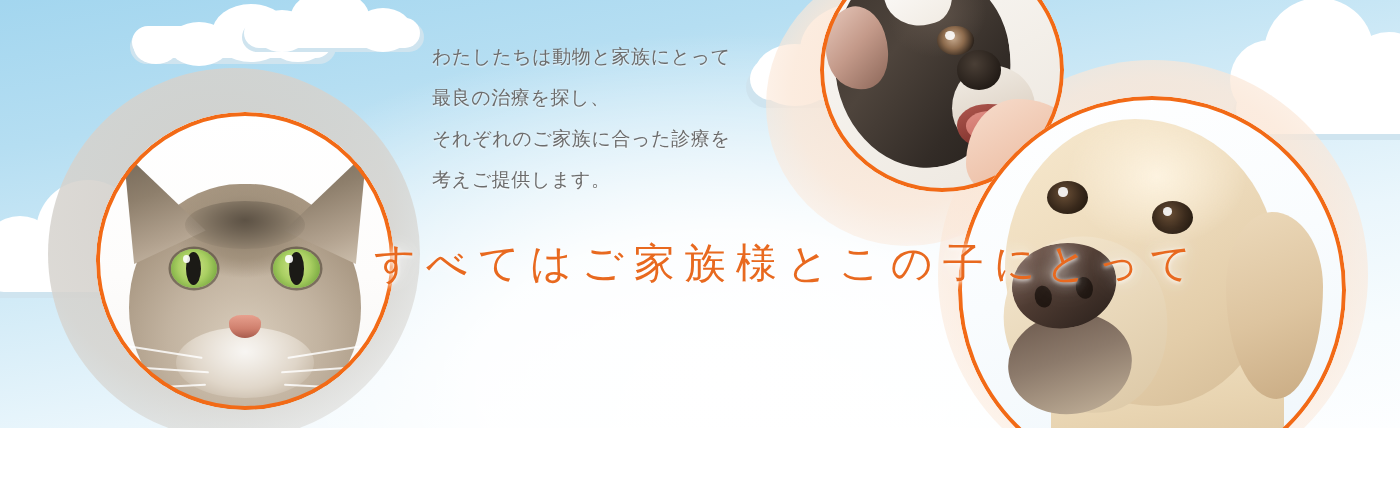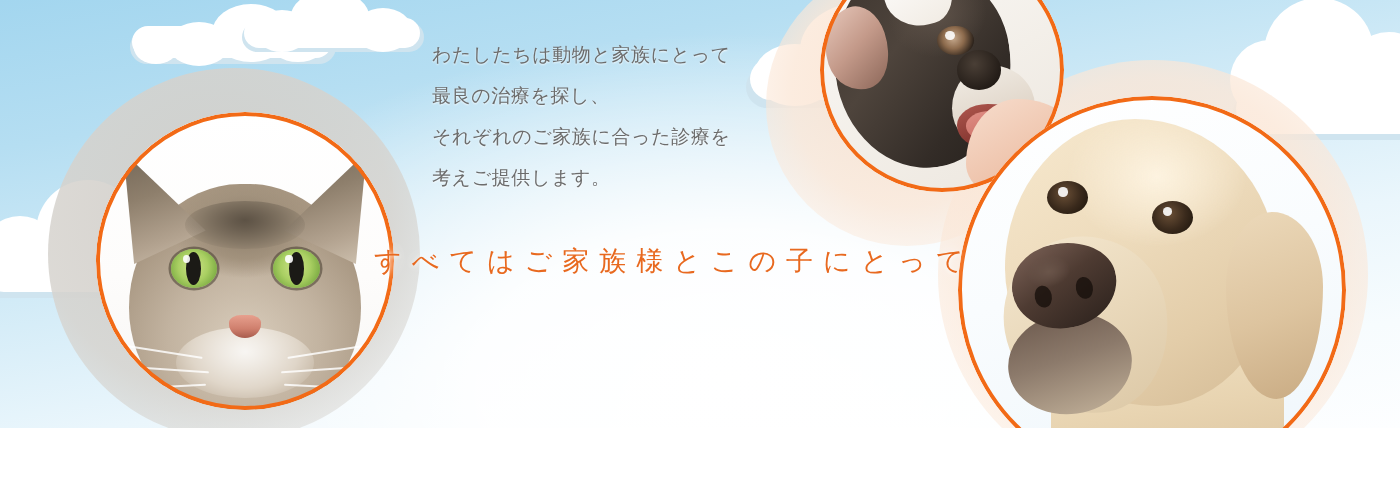--- a/index.html
+++ b/index.html
@@ -8,21 +8,21 @@
     padding: 0;
     background: #ffffff;
   }
   * { box-sizing: border-box; }
 
   .hero {
     position: relative;
     width: 1400px;
     height: 428px;
     overflow: hidden;
-    font-family: Liberation Mono, monospace;
+    font-family: Liberation Serif, serif;
     background:
       radial-gradient(ellipse 900px 520px at 52% 88%, rgba(255,255,255,1) 0%, rgba(255,255,255,0.92) 28%, rgba(255,255,255,0.0) 66%),
       linear-gradient(170deg, #a3d6ef 0%, #b5def2 22%, #d2ebf7 45%, #eaf6fc 66%, #f7fcfe 84%, #fdfeff 100%);
   }
 
   
   .sky-layer {
     position: absolute;
     inset: 0;
     z-index: 1;
@@ -360,21 +360,21 @@
     font-size: 19px;
     line-height: 41px;
     letter-spacing: 0.6px;
     white-space: pre-line;
     text-shadow: 0 1px 2px rgba(255,255,255,0.85);
   }
   .headline {
     position: absolute;
     z-index: 25;
     color: #e8691f;
-    font-size: 27px;
+    font-size: 41px;
     line-height: 62px;
     letter-spacing: 10px;
     font-weight: 400;
     white-space: nowrap;
     text-shadow: 0 1px 4px rgba(255,255,255,0.95),
                  0 0 14px rgba(255,255,255,0.9),
                  0 0 26px rgba(255,255,255,0.7);
   }
   .headline .hl-line { display: block; }
 </style>

